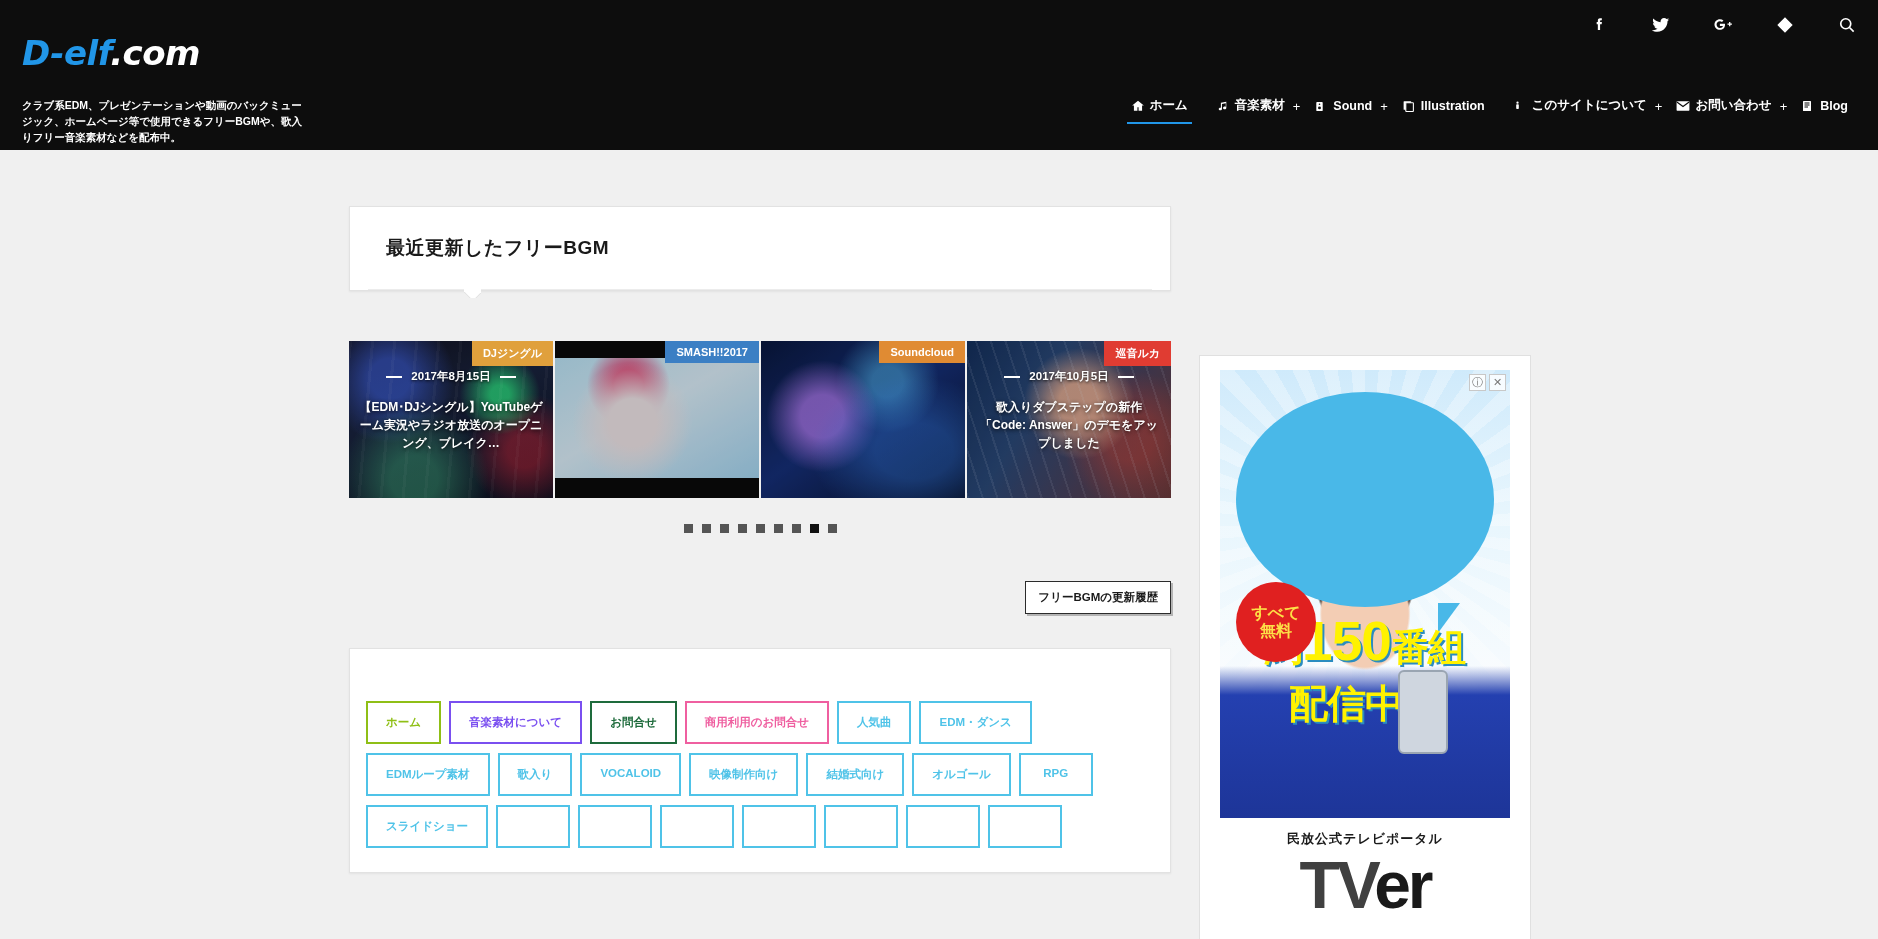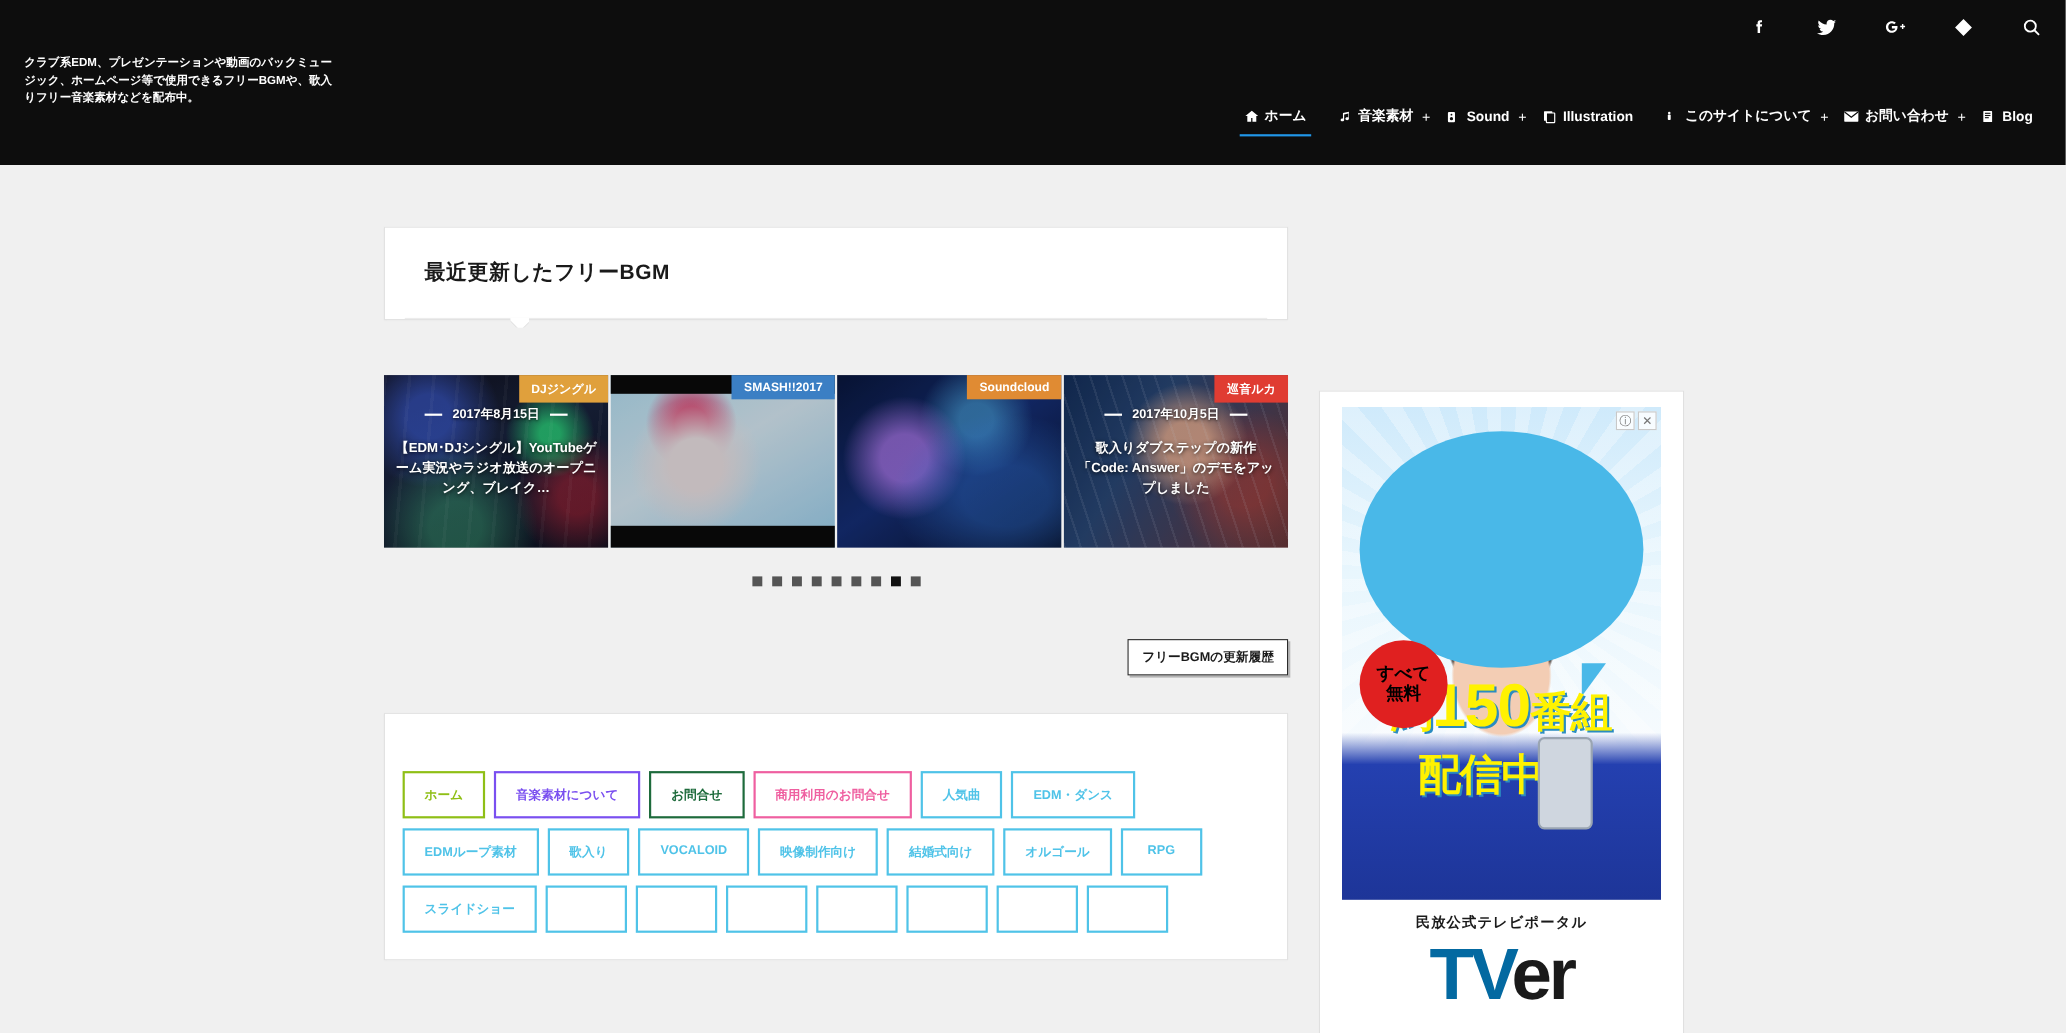--- a/index.html
+++ b/index.html
@@ -42,21 +42,21 @@
     font-size: 34px;
     font-weight: bold;
     font-style: italic;
     letter-spacing: -0.5px;
     line-height: 1;
     white-space: nowrap;
   }
   .logo .blue { color: #2196e8; }
   .logo .white { color: #ffffff; }
   .tagline {
-    margin-top: 14px;
+    margin-top: 28px;
     color: #ffffff;
     font-size: 10.5px;
     line-height: 1.5;
     font-weight: bold;
     width: 282px;
   }
 
   .mainnav {
     position: absolute;
     right: 16px; bottom: 26px;
@@ -394,21 +394,21 @@
     text-shadow: 2px 2px 0 #2a8cc0;
     white-space: nowrap;
     letter-spacing: -1px;
   }
   .ad-free {
     position: absolute;
     left: 16px; top: 212px;
     width: 80px; height: 80px;
     border-radius: 50%;
     background: #e02020;
-    color: #000000;
+    color: #fde047;
     font-size: 16px;
     font-weight: bold;
     display: flex;
     flex-direction: column;
     align-items: center;
     justify-content: center;
     line-height: 1.1;
     z-index: 5;
   }
   .ad-person {
@@ -444,21 +444,21 @@
     color: #1a1a1a;
     letter-spacing: 1px;
   }
   .ad-tver {
     margin-top: 4px;
     font-size: 66px;
     font-weight: bold;
     line-height: 1;
     letter-spacing: -3px;
   }
-  .ad-tver .tv { color: #0369a1; }
+  .ad-tver .tv { color: #404040; }
   .ad-tver .er { color: #1a1a1a; }
 </style>
 </head>
 <body>
 
 <div class="header">
 
   <div class="social-bar">
     <span class="social-icon">
       <svg width="20" height="20" viewBox="0 0 24 24" fill="currentColor">
@@ -482,20 +482,23 @@
     </span>
     <span class="social-icon">
       <svg width="20" height="20" viewBox="0 0 24 24" fill="none" stroke="currentColor" stroke-width="2">
           <circle cx="10.5" cy="10.5" r="6"></circle>
           <line x1="15" y1="15" x2="20" y2="20"></line>
         </svg>
     </span>
   </div>
 
   <div class="brand">
+    <div class="logo">
+      <span class="blue">D-elf</span><span class="white">.com</span>
+    </div>
     <div class="tagline">クラブ系EDM、プレゼンテーションや動画のバックミュージック、ホームページ等で使用できるフリーBGMや、歌入りフリー音楽素材などを配布中。</div>
   </div>
 
   <nav class="mainnav">
 
     <div class="nav-item active">
       <span class="nav-icon">
         <svg width="14" height="14" viewBox="0 0 24 24" fill="currentColor">
             <path d="M12 3 2 11h3v9h6v-6h2v6h6v-9h3L12 3z"></path>
           </svg>

